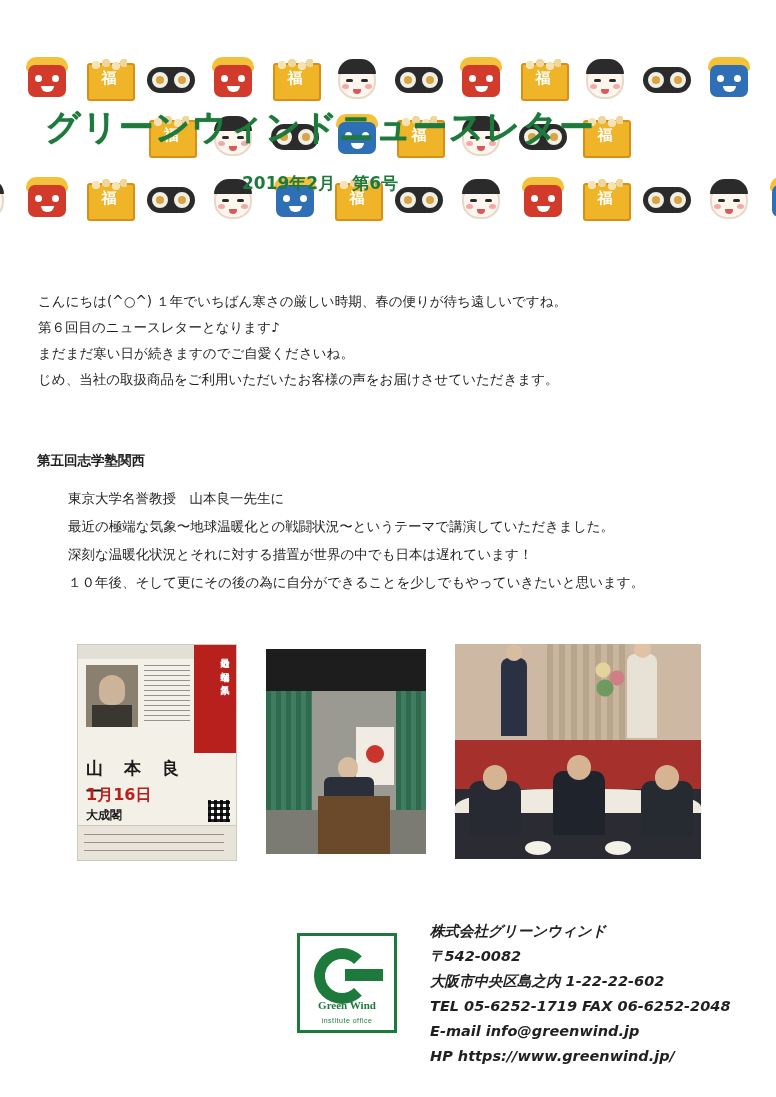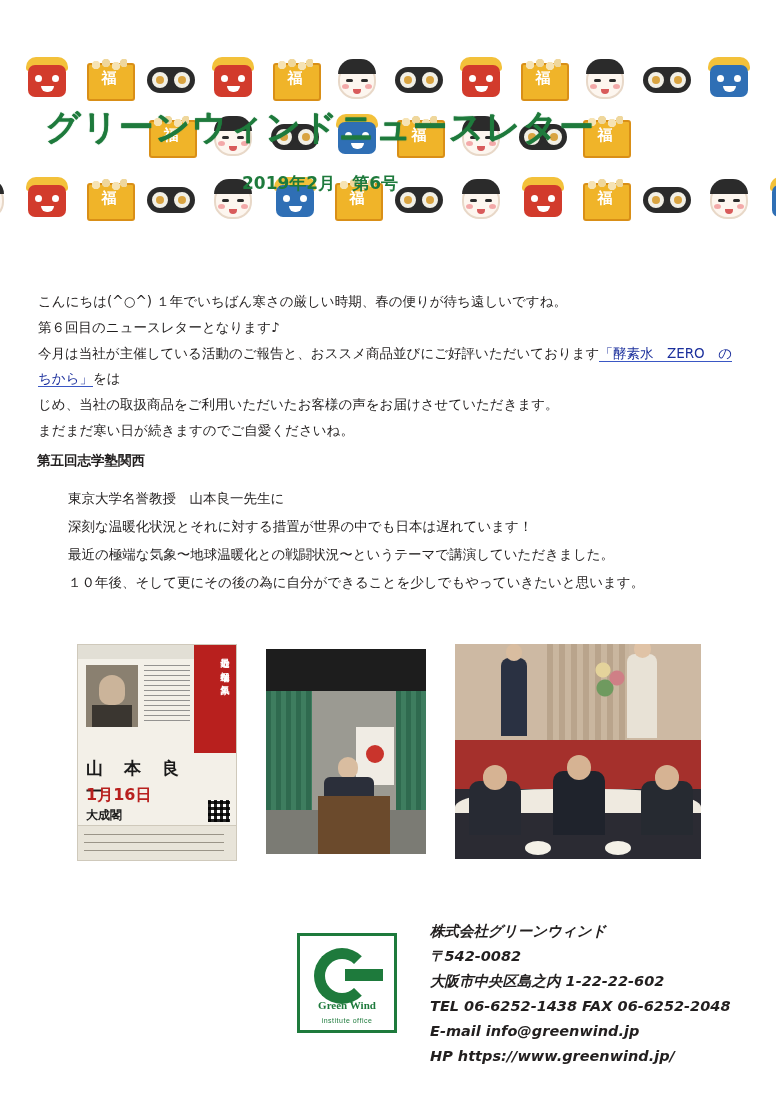--- a/index.html
+++ b/index.html
@@ -613,31 +613,30 @@
 
   <div class="banner-title-wrap">
     <div class="banner-title">グリーンウィンドニュースレター</div>
     <div class="banner-sub">2019年2月　第6号</div>
   </div>
 </div>
 
 <div class="intro">
   <p>こんにちは(^○^) １年でいちばん寒さの厳しい時期、春の便りが待ち遠しいですね。</p>
   <p>第６回目のニュースレターとなります♪</p>
-  <p><span>今月は当社が主催している活動のご報告と、おススメ商品並びにご好評いただいております</span><span class="hl">「酵素水　ZERO　のちから」</span><span>をは</span></p>
+  <p>まだまだ寒い日が続きますのでご自愛くださいね。</p>
   <p>じめ、当社の取扱商品をご利用いただいたお客様の声をお届けさせていただきます。</p>
-  <p>まだまだ寒い日が続きますのでご自愛くださいね。</p>
 </div>
 
 <div class="section">
   <div class="section-title">第五回志学塾関西</div>
   <div class="section-body">
     <p>東京大学名誉教授　山本良一先生に</p>
+    <p>最近の極端な気象〜地球温暖化との戦闘状況〜というテーマで講演していただきました。</p>
     <p>深刻な温暖化状況とそれに対する措置が世界の中でも日本は遅れています！</p>
-    <p>最近の極端な気象〜地球温暖化との戦闘状況〜というテーマで講演していただきました。</p>
     <p>１０年後、そして更にその後の為に自分ができることを少しでもやっていきたいと思います。</p>
   </div>
 </div>
 
 <div class="photos">
 
   <div class="photo poster">
     <div class="poster-inner">
       <div class="poster-top"></div>
       <div class="poster-red">
@@ -706,17 +705,17 @@
   <div class="logo">
     <span class="ring"></span>
     <span class="bar"></span>
     <span class="logo-name">Green Wind</span>
     <span class="logo-sub">institute office</span>
   </div>
   <div class="company">
     <div>株式会社グリーンウィンド</div>
     <div>〒542-0082</div>
     <div>大阪市中央区島之内 1-22-22-602</div>
-    <div>TEL  06-6252-1438  FAX  06-6252-2048</div>
+    <div>TEL  05-6252-1719  FAX  06-6252-2048</div>
     <div>E-mail  info@greenwind.jp</div>
     <div>HP https://www.greenwind.jp/</div>
   </div>
 </div>
 
 </body></html>

